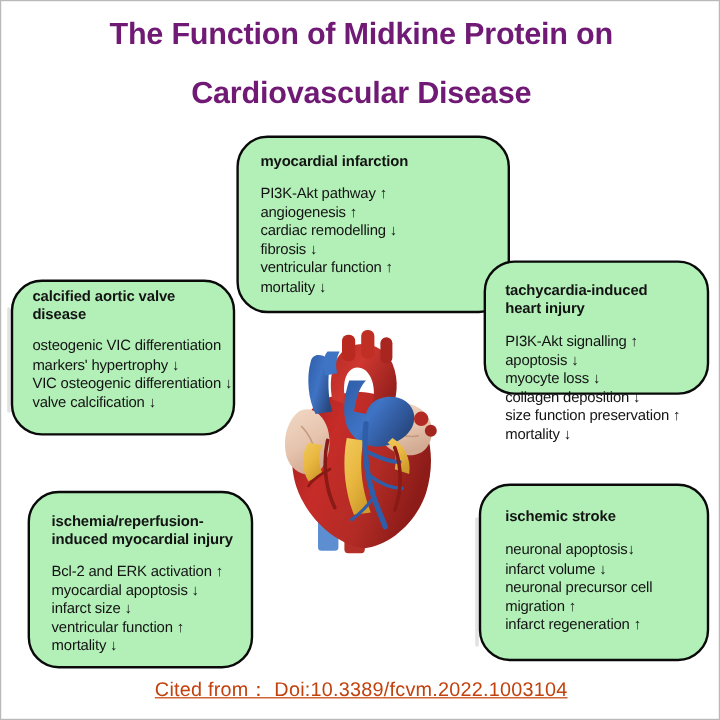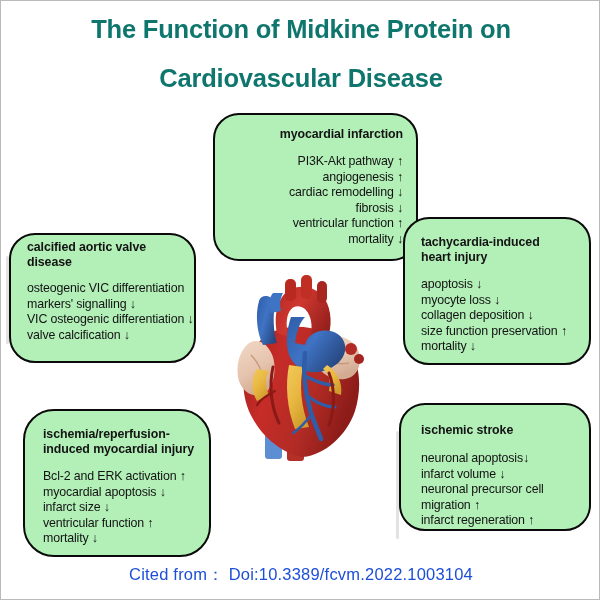--- a/index.html
+++ b/index.html
@@ -22,21 +22,21 @@
 
   
   .title {
     position: absolute;
     left: 0;
     top: 16px;
     width: 600px;
     text-align: center;
     font-size: 25.5px;
     font-weight: bold;
-    color: #0f766e;
+    color: #701a75;
     letter-spacing: -0.2px;
     line-height: 1.0;
   }
   .title .line2 {
     display: block;
     margin-top: 23px;
   }
 
   
   .box {
@@ -67,34 +67,34 @@
     padding: 0;
     font-size: 12.4px;
     line-height: 1.25;
     letter-spacing: -0.15px;
   }
   .box-list li {
     white-space: nowrap;
   }
 
   
-  #box-mi       { left: 212px; top: 112px;  width: 205px; height: 148px; text-align: right; }
+  #box-mi       { left: 196px; top: 112px;  width: 228px; height: 148px; }
   #box-cavd     { left: 8px;   top: 232px;  width: 187px; height: 130px; }
   #box-cavd-sh  { left: 5px;   top: 255px;  height: 88px; }
-  #box-tihf     { left: 402px; top: 216px;  width: 188px; height: 148px; }
+  #box-tihf     { left: 402px; top: 216px;  width: 188px; height: 112px; }
   #box-iri      { left: 22px;  top: 408px;  width: 188px; height: 148px; }
-  #box-is       { left: 398px; top: 402px;  width: 192px; height: 128px; }
+  #box-is       { left: 398px; top: 402px;  width: 192px; height: 148px; }
   #box-is-sh    { left: 395px; top: 430px;  height: 108px; }
 
   #box-mi .box-title   { margin-bottom: 12px; }
   #box-tihf .box-title { margin-bottom: 12px; }
   #box-iri .box-title  { margin-bottom: 12px; }
   #box-is .box-title   { margin-bottom: 13px; }
   #box-is  { padding-left: 20px; padding-top: 18px; }
-  #box-iri { padding-left: 18px; padding-top: 16px; border-radius: 31px; }
+  #box-iri { padding-left: 18px; padding-top: 16px; }
   #box-tihf{ padding-left: 16px; padding-top: 16px; }
   #box-mi  { padding-left: 18px; padding-top: 12px; }
   #box-cavd{ padding-left: 16px; padding-top: 5px; }
 
   
   #heart-wrap {
     position: absolute;
     left: 228px;
     top: 272px;
     width: 148px;
@@ -103,22 +103,23 @@
   #heart-wrap svg { display: block; width: 148px; height: 196px; }
 
   
   .citation {
     position: absolute;
     left: 0;
     top: 563px;
     width: 600px;
     text-align: center;
     font-size: 16.5px;
-    color: #1d4ed8;
+    color: #c2410c;
     letter-spacing: 0.2px;
+    text-decoration: underline;
   }
 </style>
 </head>
 <body>
 
 <div id="figure">
 
   <div class="title">
     <span>The Function of Midkine Protein on</span>
     <span class="line2">Cardiovascular Disease</span>
@@ -134,32 +135,33 @@
       <li>ventricular function ↑</li>
       <li>mortality ↓</li>
     </ul>
   </div>
 
   <div class="box-shadow" id="box-cavd-sh"></div>
   <div class="box" id="box-cavd">
     <div class="box-title">calcified aortic valve disease</div>
     <ul class="box-list">
       <li>osteogenic VIC differentiation</li>
-      <li>markers' signalling ↓</li>
+      <li>markers' hypertrophy ↓</li>
       <li>VIC osteogenic differentiation ↓</li>
       <li>valve calcification ↓</li>
     </ul>
   </div>
 
   <div class="box" id="box-tihf">
     <div class="box-title">
       <div>tachycardia-induced</div>
       <div>heart injury</div>
     </div>
     <ul class="box-list">
+      <li>PI3K-Akt signalling ↑</li>
       <li>apoptosis ↓</li>
       <li>myocyte loss ↓</li>
       <li>collagen deposition ↓</li>
       <li>size function preservation ↑</li>
       <li>mortality ↓</li>
     </ul>
   </div>
 
   <div class="box" id="box-iri">
     <div class="box-title">

